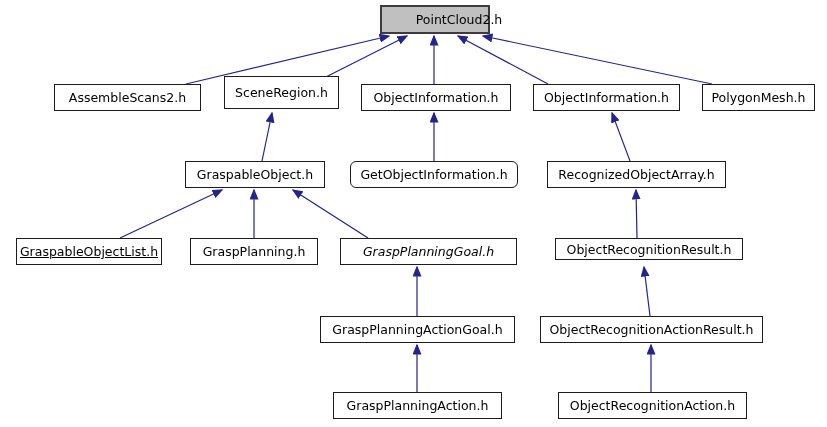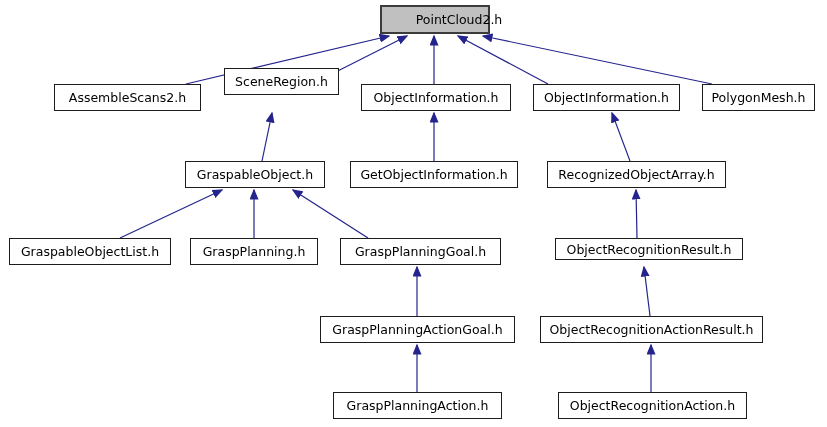--- a/index.html
+++ b/index.html
@@ -67,28 +67,28 @@
       <line x1="254" y1="238" x2="254" y2="190" marker-end="url(#arrowhead)"></line>
       <line x1="368" y1="238" x2="293" y2="190" marker-end="url(#arrowhead)"></line>
       <line x1="637" y1="238" x2="636" y2="190" marker-end="url(#arrowhead)"></line>
       <line x1="417" y1="316" x2="417" y2="267" marker-end="url(#arrowhead)"></line>
       <line x1="650" y1="316" x2="644" y2="267" marker-end="url(#arrowhead)"></line>
       <line x1="417" y1="392" x2="417" y2="345" marker-end="url(#arrowhead)"></line>
       <line x1="651" y1="392" x2="651" y2="345" marker-end="url(#arrowhead)"></line>
     </svg>
 <div class="node root" style="left: 380px; top: 5px; width: 110px; height: 29px; padding-left: 48px;">PointCloud2.h</div>
     <div class="node" style="left: 54px; top: 84px; width: 147px; height: 27px;">AssembleScans2.h</div>
-    <div class="node" style="left: 224px; top: 68px; width: 115px; height: 27px;">SceneRegion.h</div>
+    <div class="node" style="left: 224px; top: 76px; width: 115px; height: 33px;">SceneRegion.h</div>
     <div class="node" style="left: 361px; top: 84px; width: 150px; height: 27px;">ObjectInformation.h</div>
     <div class="node" style="left: 533px; top: 84px; width: 147px; height: 27px;">ObjectInformation.h</div>
     <div class="node" style="left: 702px; top: 84px; width: 113px; height: 27px;">PolygonMesh.h</div>
     <div class="node" style="left: 185px; top: 161px; width: 140px; height: 27px;">GraspableObject.h</div>
-    <div class="node" style="left: 350px; top: 161px; width: 168px; height: 27px;">GetObjectInformation.h</div>
+    <div class="node" style="left: 350px; top: 161px; width: 168px; height: 27px; border-radius: 6px;">GetObjectInformation.h</div>
     <div class="node" style="left: 547px; top: 161px; width: 179px; height: 27px;">RecognizedObjectArray.h</div>
-    <div class="node" style="left: 9px; top: 238px; width: 162px; height: 27px;">GraspableObjectList.h</div>
+    <div class="node" style="left: 16px; top: 238px; width: 146px; height: 27px; text-decoration: underline;">GraspableObjectList.h</div>
     <div class="node" style="left: 190px; top: 238px; width: 128px; height: 27px;">GraspPlanning.h</div>
-    <div class="node" style="left: 340px; top: 238px; width: 161px; height: 27px;">GraspPlanningGoal.h</div>
+    <div class="node" style="left: 340px; top: 238px; width: 177px; height: 27px; font-style: italic;">GraspPlanningGoal.h</div>
     <div class="node" style="left: 547px; top: 238px; width: 188px; height: 22px; margin-left: 8px;">ObjectRecognitionResult.h</div>
     <div class="node" style="left: 320px; top: 316px; width: 195px; height: 27px;">GraspPlanningActionGoal.h</div>
     <div class="node" style="left: 540px; top: 316px; width: 223px; height: 27px;">ObjectRecognitionActionResult.h</div>
     <div class="node" style="left: 333px; top: 392px; width: 169px; height: 27px;">GraspPlanningAction.h</div>
     <div class="node" style="left: 558px; top: 392px; width: 189px; height: 27px;">ObjectRecognitionAction.h</div>
   </div>
 
 </body></html>

